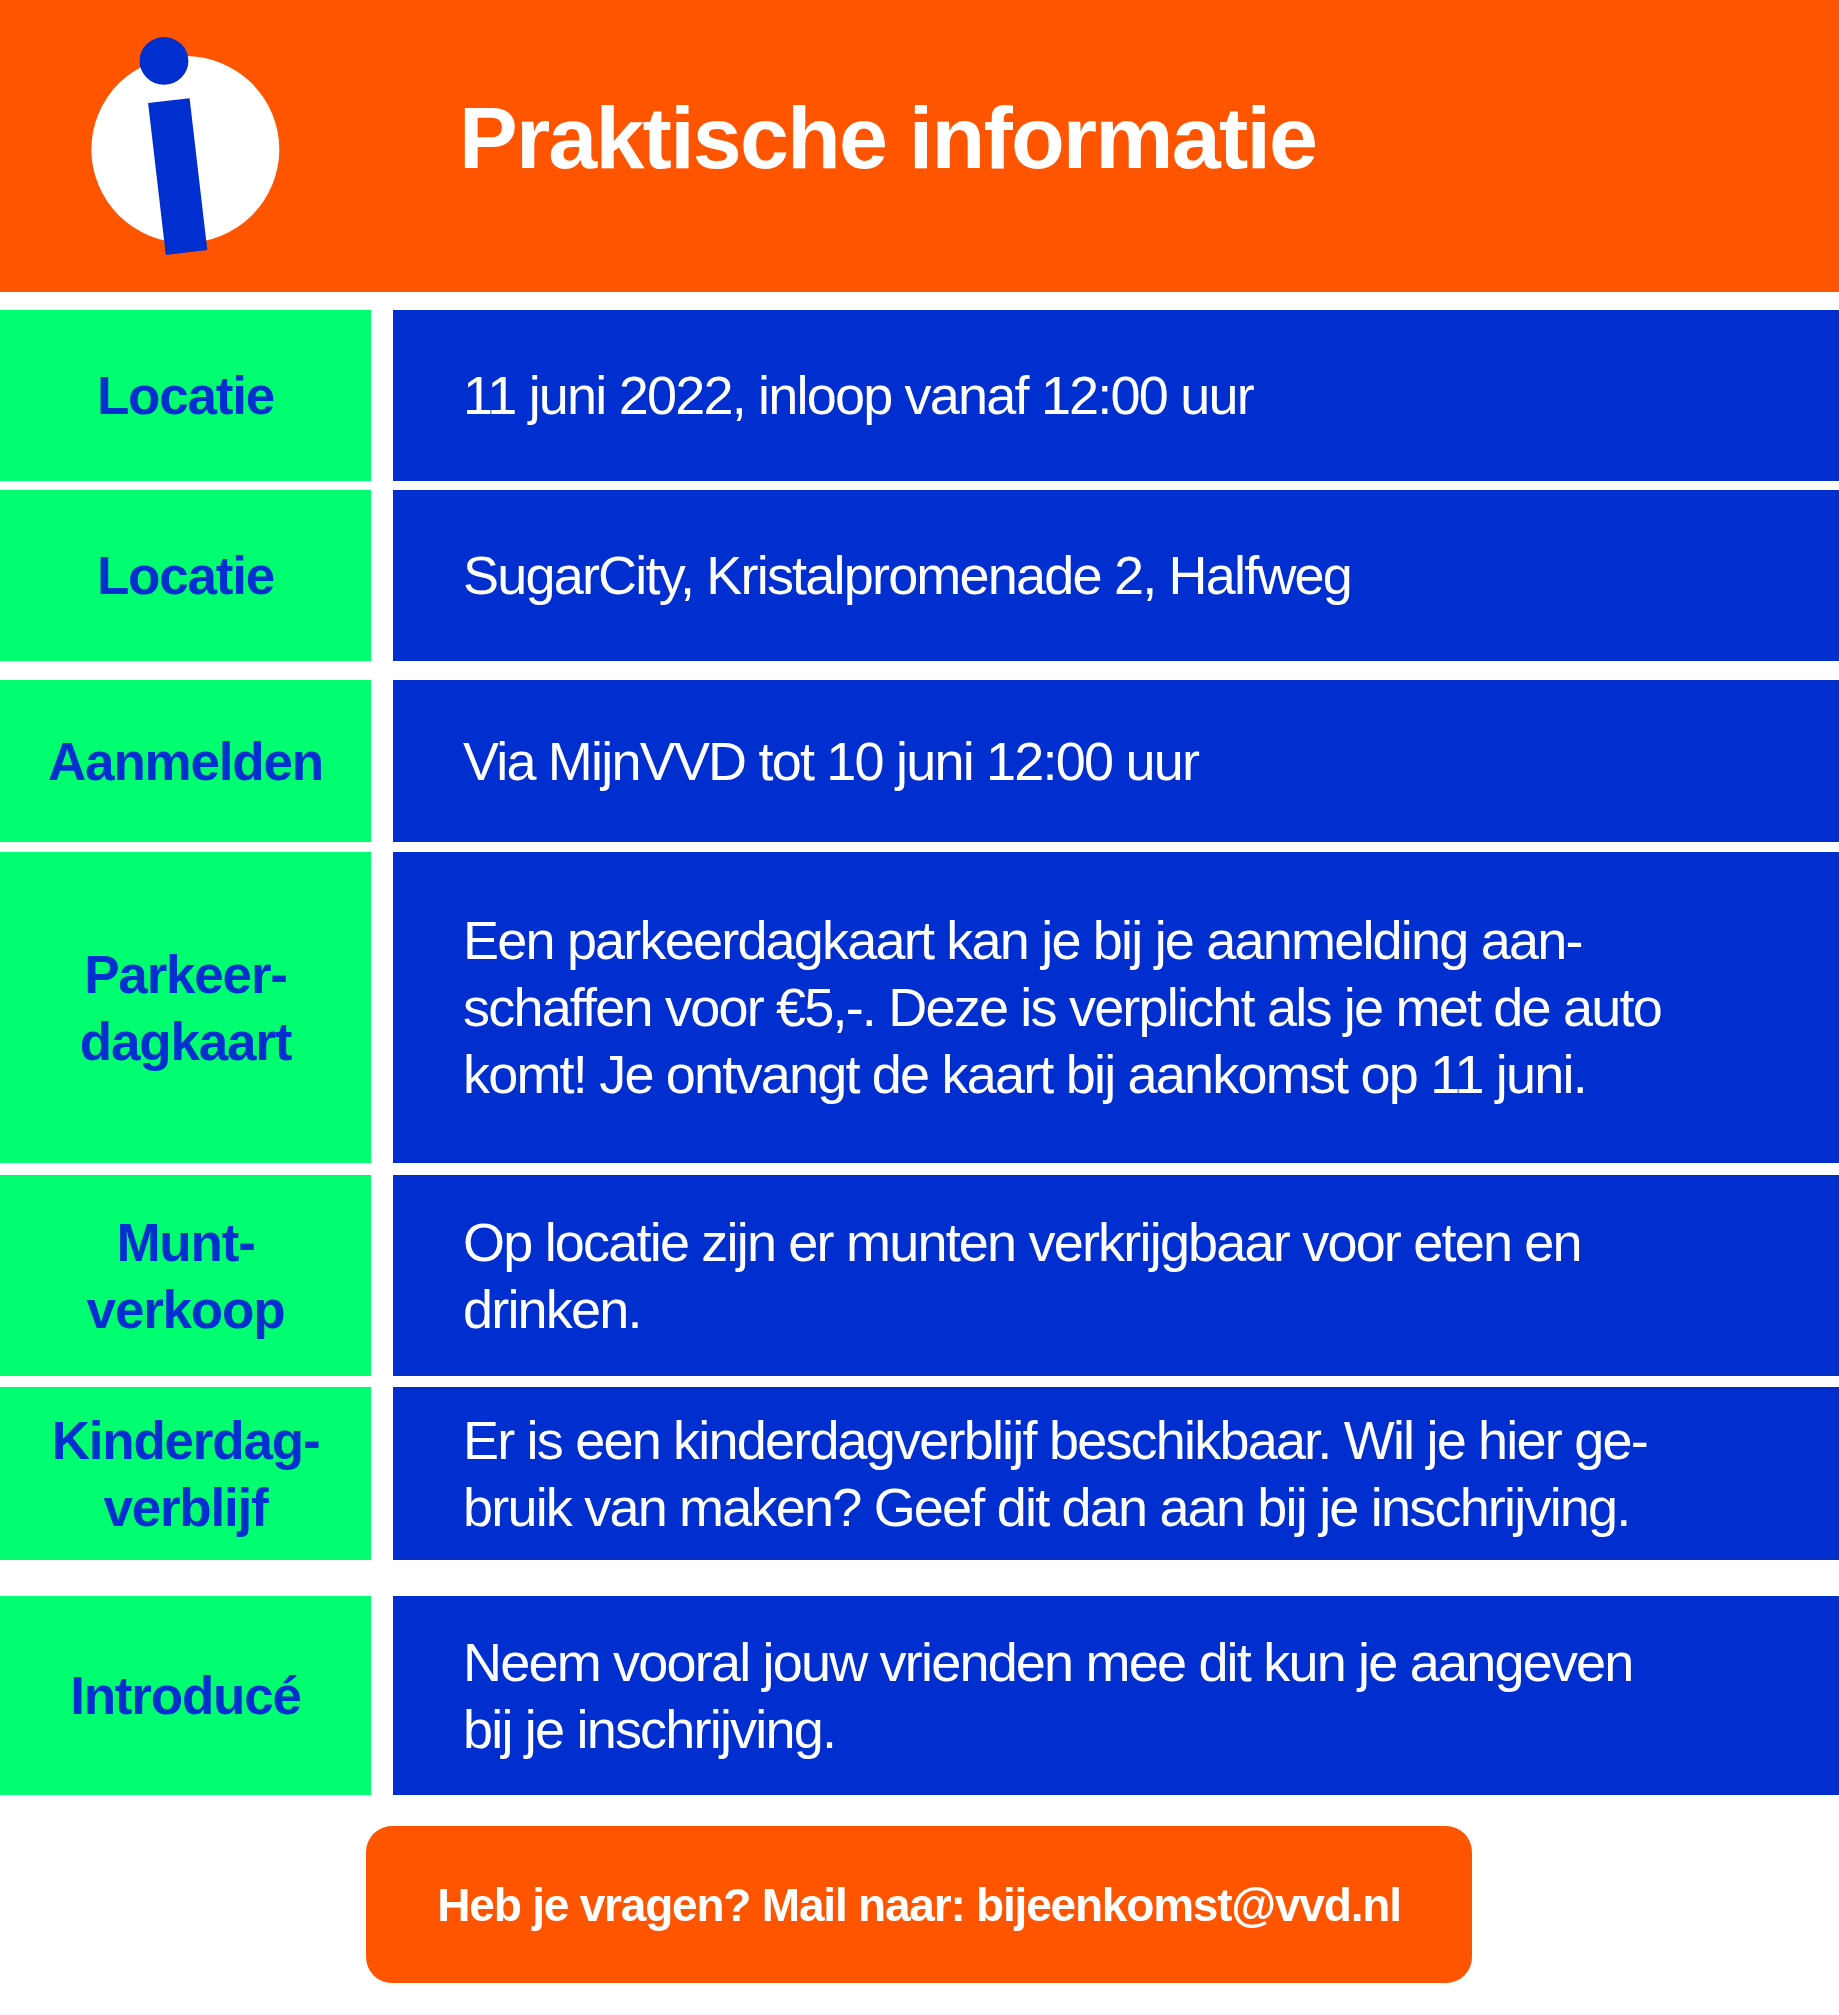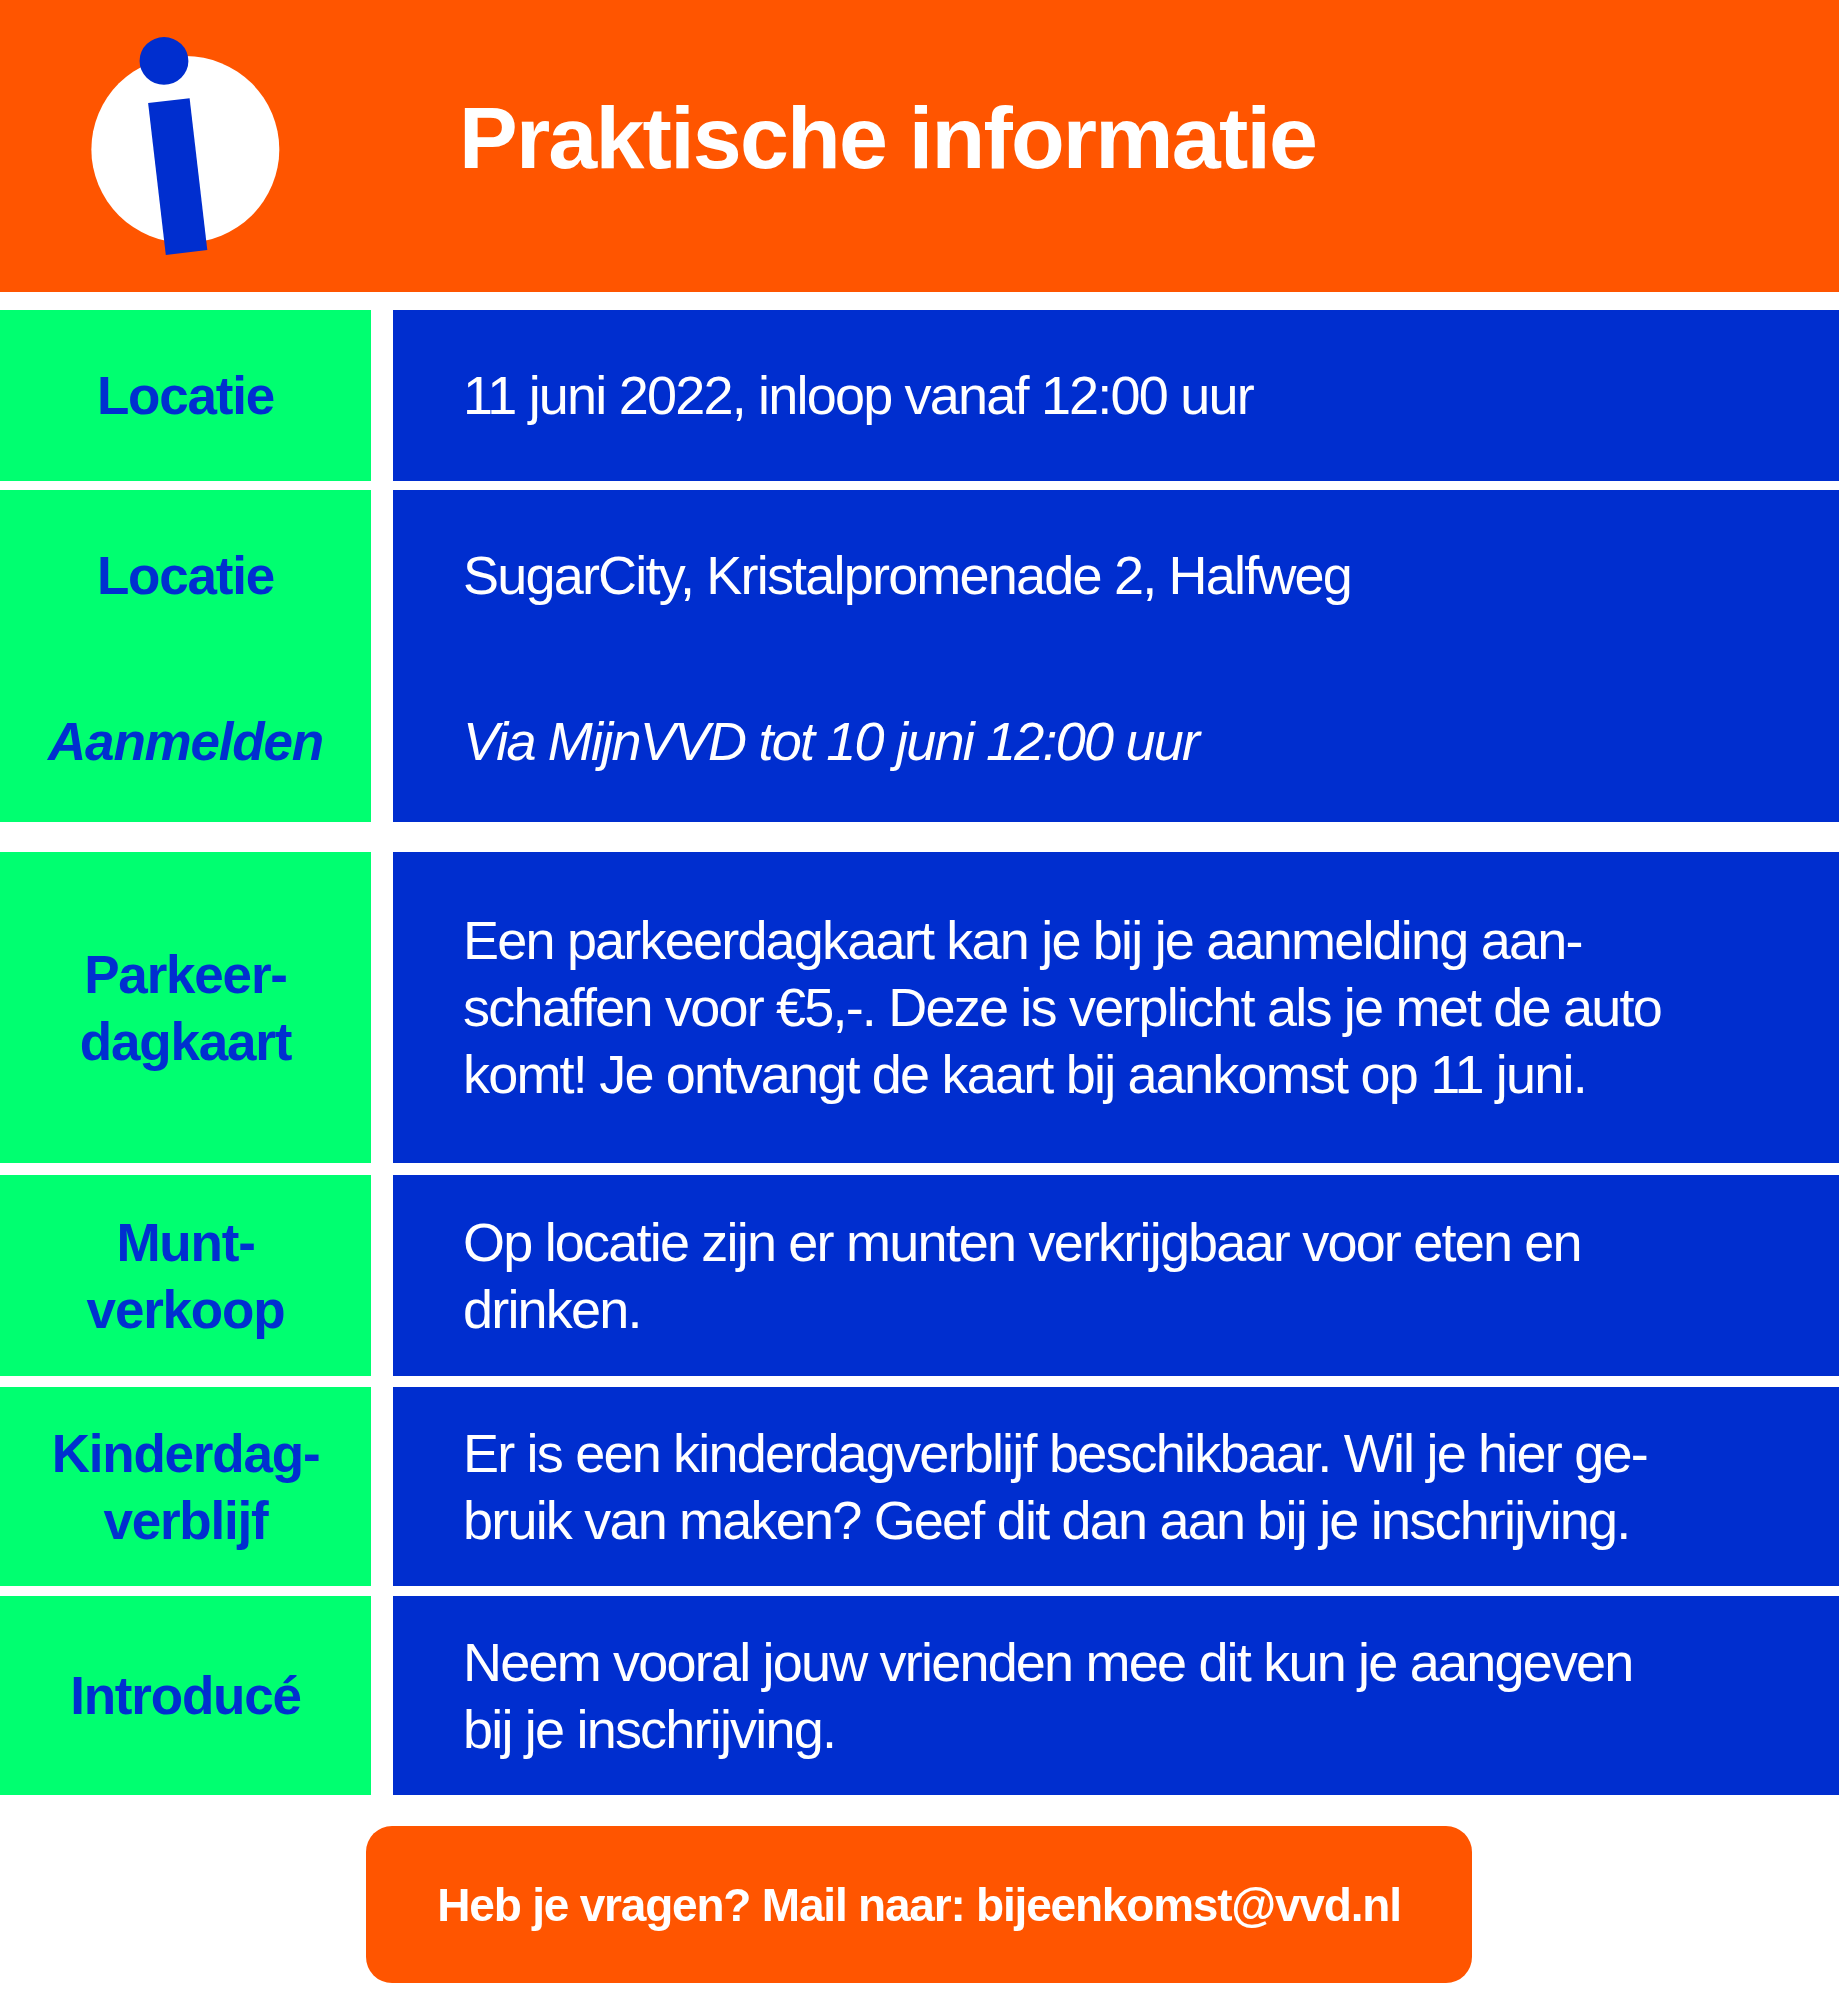--- a/index.html
+++ b/index.html
@@ -46,21 +46,21 @@
 
 <div class="row" style="top:490px;height:171px;">
   <div class="label-cell">
     <span class="label-text">Locatie</span>
   </div>
   <div class="value-cell">
     <span class="value-text">SugarCity, Kristalpromenade 2, Halfweg</span>
   </div>
 </div>
 
-<div class="row" style="top:660px;height:162px;font-style:italic;">
+<div class="row" style="top:680px;height:162px;">
   <div class="label-cell">
     <span class="label-text">Aanmelden</span>
   </div>
   <div class="value-cell">
     <span class="value-text">Via MijnVVD tot 10 juni 12:00 uur</span>
   </div>
 </div>
 
 <div class="row" style="top:852px;height:311px;">
   <div class="label-cell">
@@ -78,21 +78,21 @@
   <div class="label-cell">
     <span class="label-text">Munt-
 verkoop</span>
   </div>
   <div class="value-cell">
     <span class="value-text">Op locatie zijn er munten verkrijgbaar voor eten en
 drinken.</span>
   </div>
 </div>
 
-<div class="row" style="top:1387px;height:199px;">
+<div class="row" style="top:1387px;height:173px;">
   <div class="label-cell">
     <span class="label-text">Kinderdag-
 verblijf</span>
   </div>
   <div class="value-cell">
     <span class="value-text">Er is een kinderdagverblijf beschikbaar. Wil je hier ge-
 bruik van maken? Geef dit dan aan bij je inschrijving.</span>
   </div>
 </div>
 

